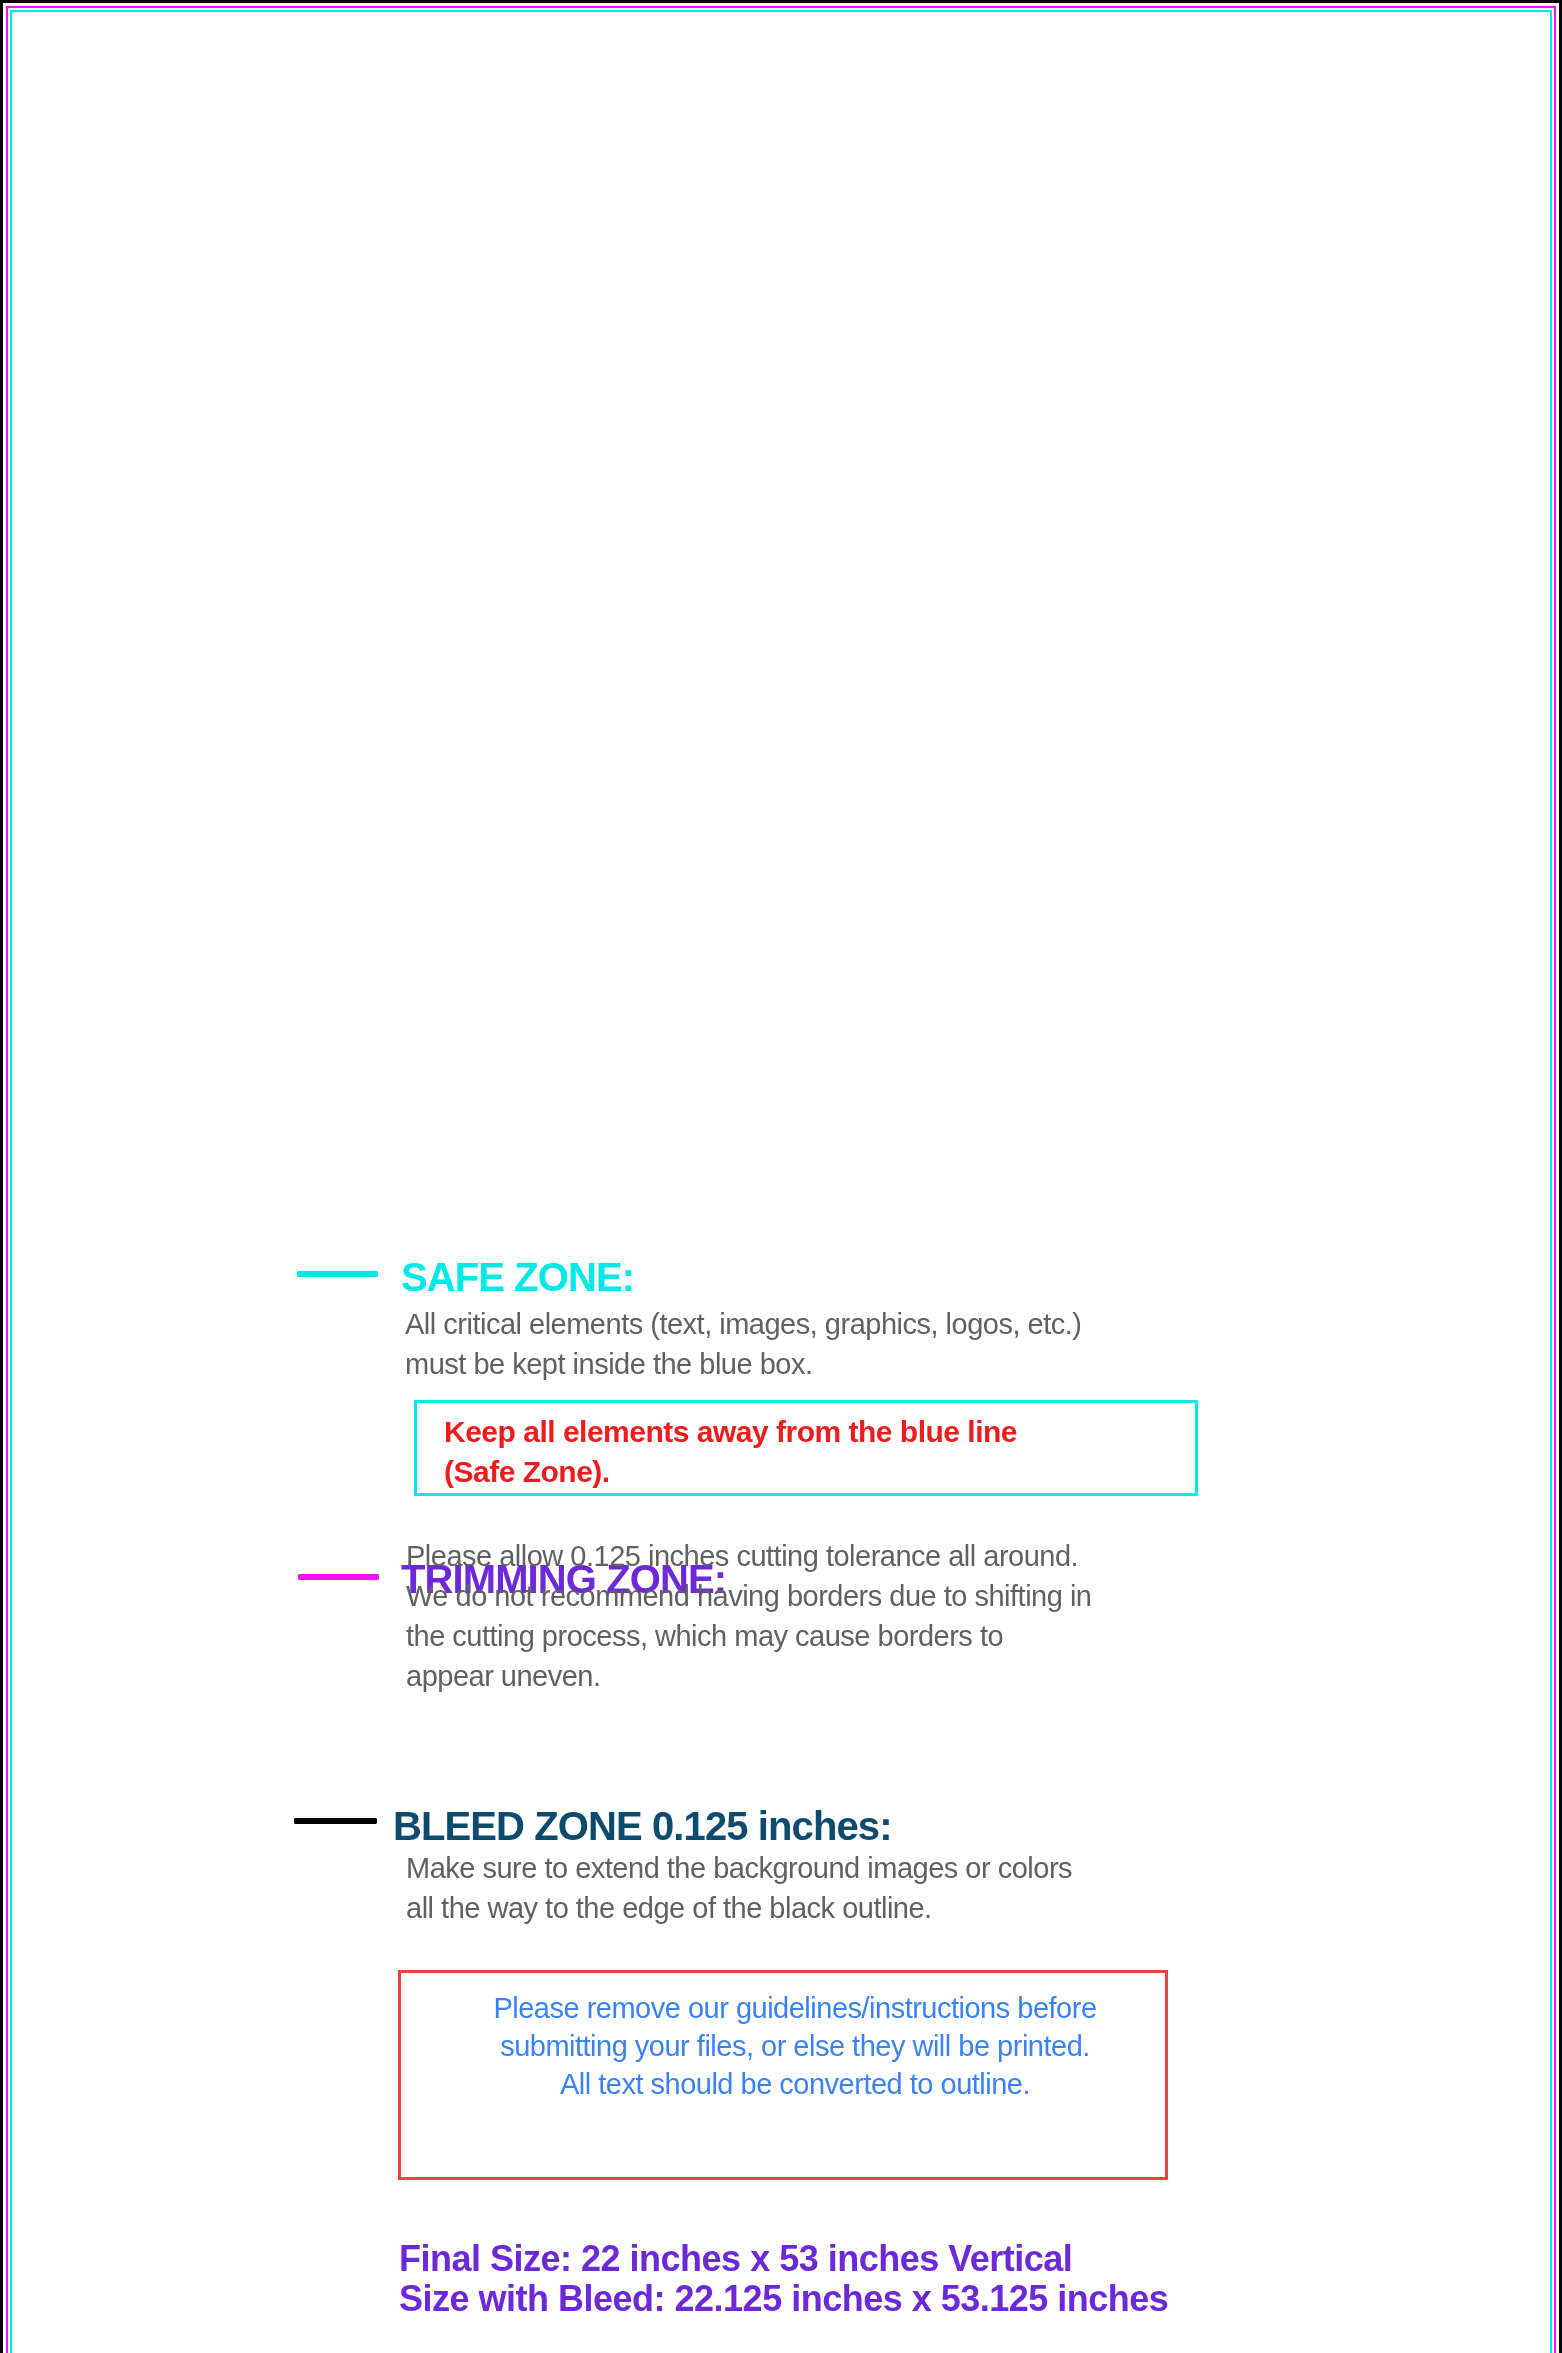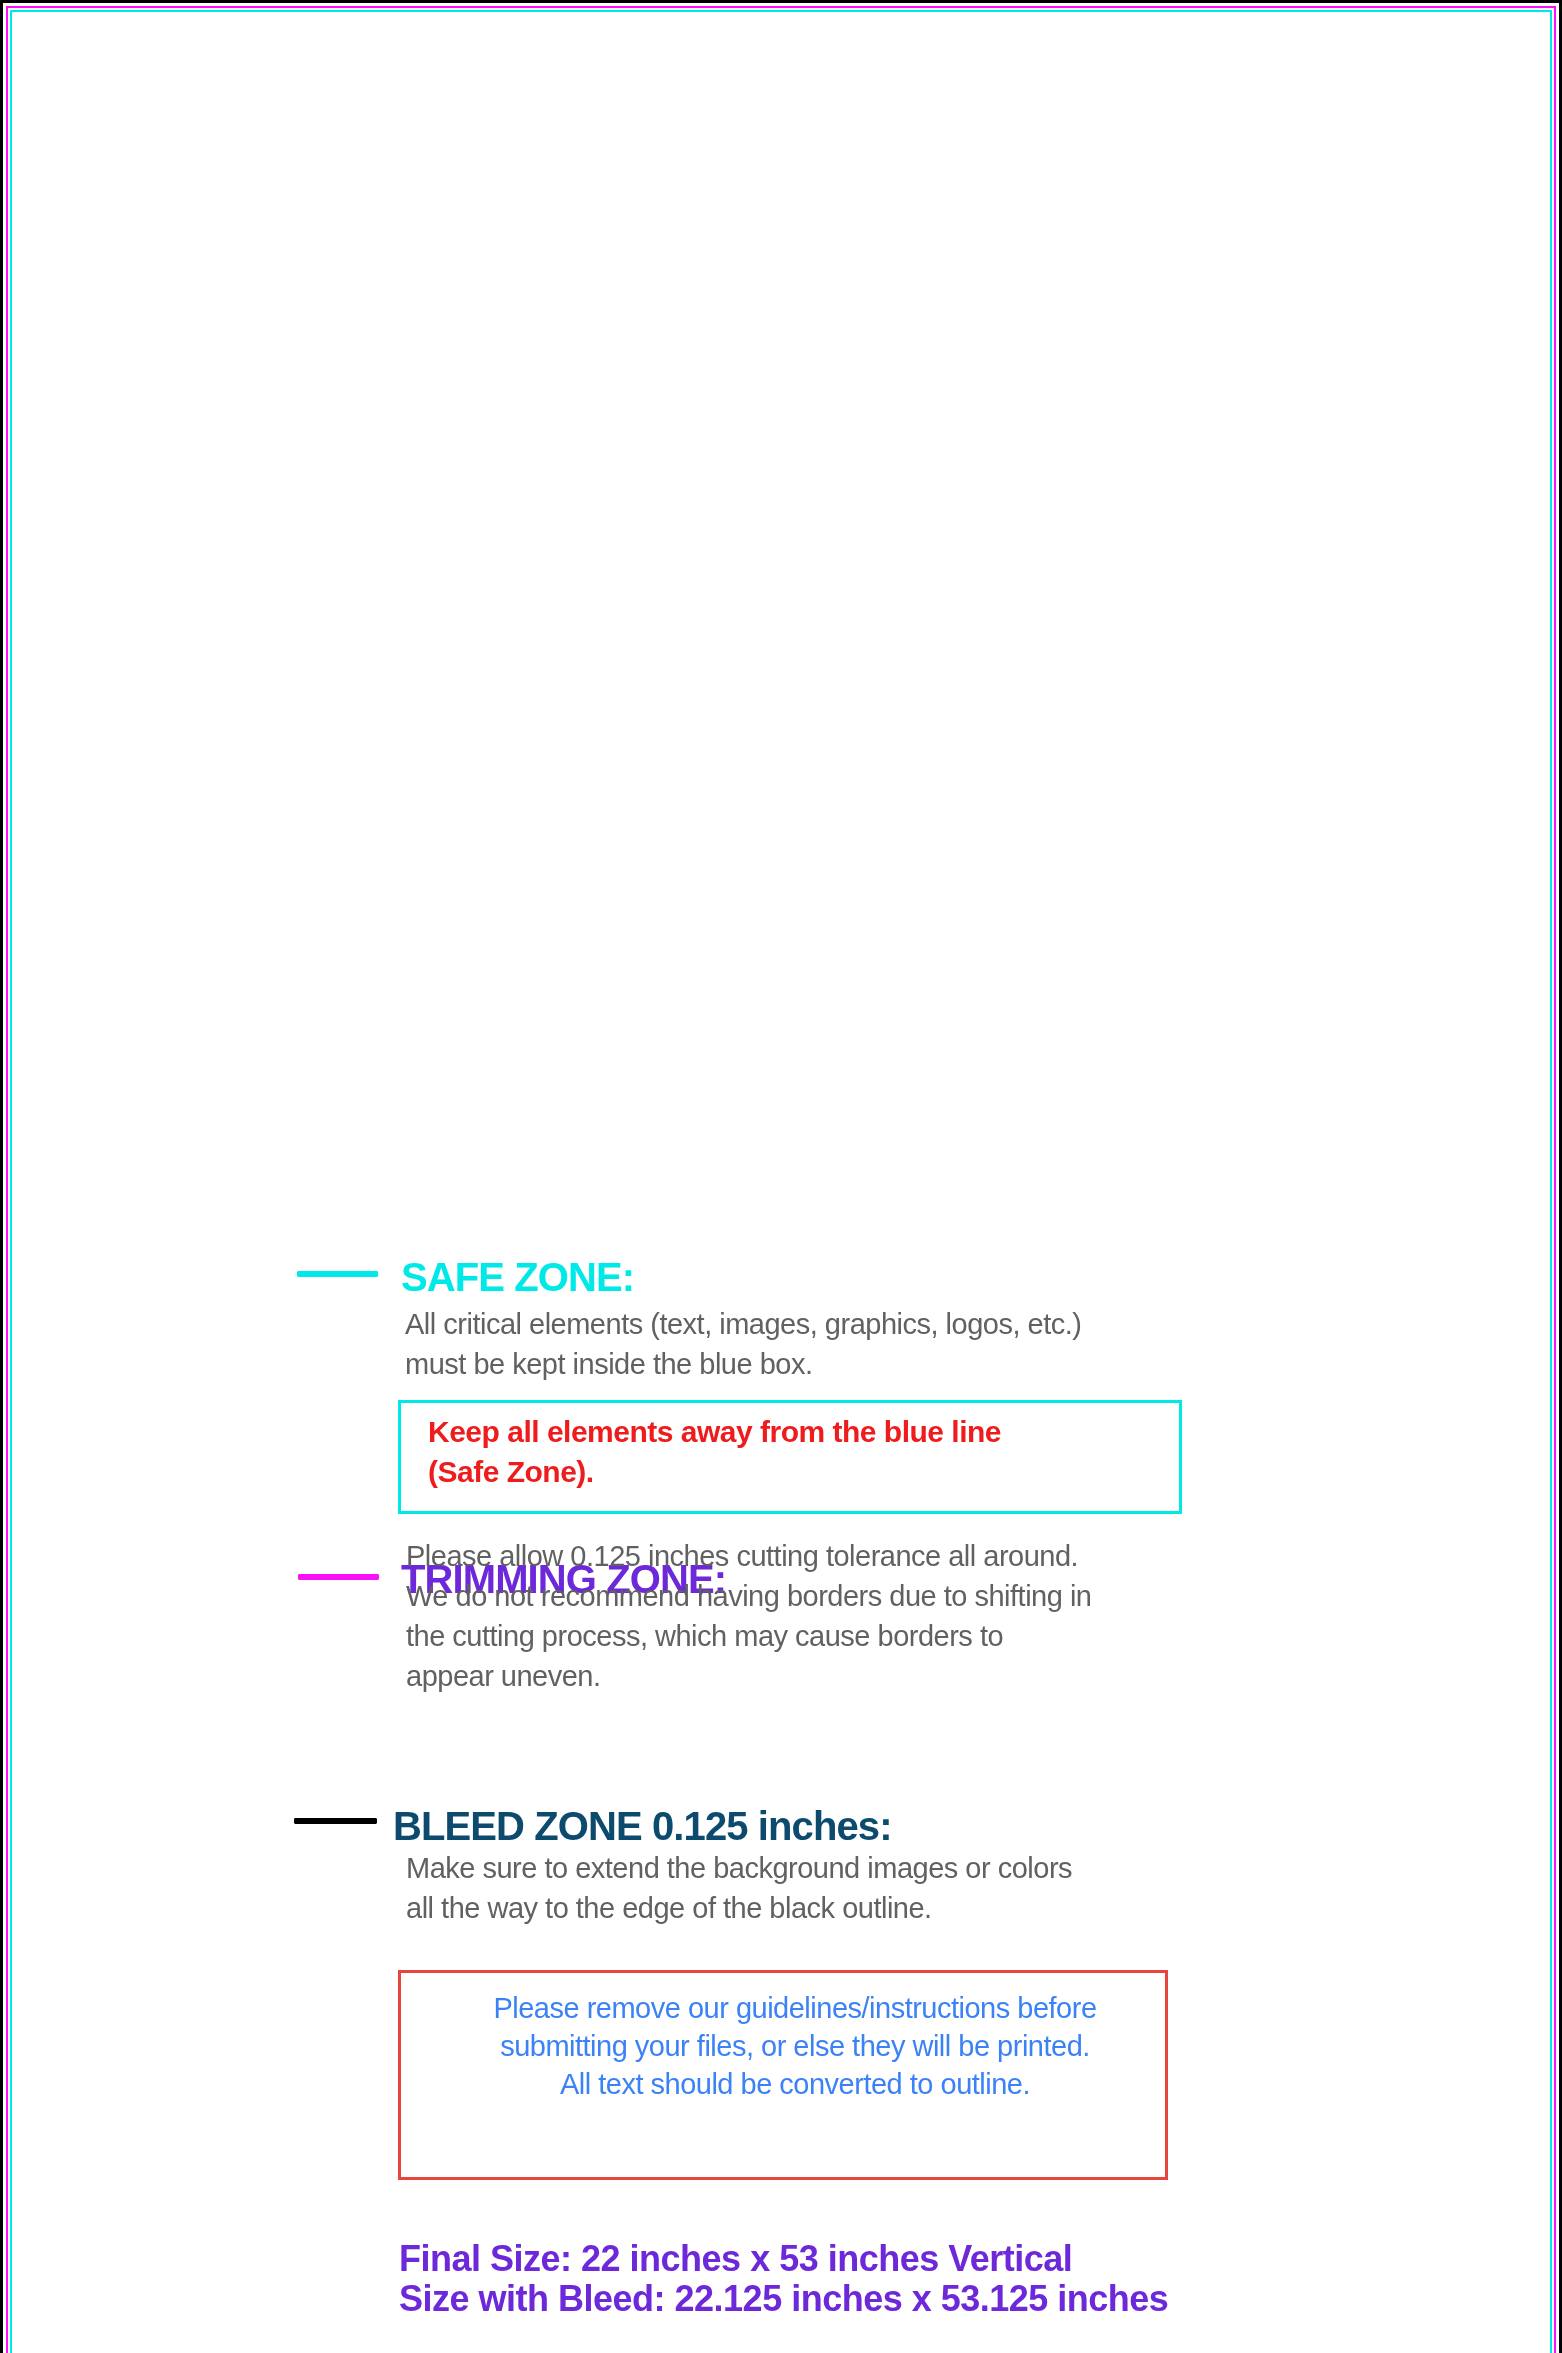--- a/index.html
+++ b/index.html
@@ -21,21 +21,21 @@
   .zone-heading { font-weight: bold; font-size: 40px; line-height: 40px; letter-spacing: -0.9px; white-space: nowrap; }
   .h-safe  { left: 401px; top: 1257px; color: #00e9e9; }
   .h-trim  { left: 401px; top: 1559px; color: #6d28d9; }
   .h-bleed { left: 393px; top: 1806px; color: #0c4a6e; }
 
   .zone-desc { font-size: 29px; line-height: 40px; letter-spacing: -0.5px; color: #616161; white-space: pre-line; }
   .d-safe  { left: 405px; top: 1304px; width: 829px; }
   .d-trim  { left: 406px; top: 1536px; width: 847px; }
   .d-bleed { left: 406px; top: 1848px; width: 847px; }
 
-  .callout-box { left: 398px; top: 1400px; width: 784px; height: 114px; border: 3.8px solid #00e9e9; box-sizing: border-box; }
+  .callout-box { left: 414px; top: 1400px; width: 784px; height: 96px; border: 3.8px solid #00e9e9; box-sizing: border-box; }
   .callout-text { margin: 8.5px 0 0 27px; font-weight: bold; font-size: 30px; line-height: 40px; letter-spacing: -0.5px; color: #ee1c1c; white-space: pre-line; }
 
   .important-box { left: 398px; top: 1970px; width: 770px; height: 210px; border: 3.8px solid #e8453c; box-sizing: border-box; }
   .important-title { text-align: center; margin-top: 7.5px; font-weight: bold; font-size: 34px; line-height: 38px; color: #ee1c1c; }
   .important-desc { margin: 16px 0 0 24px; font-size: 29px; line-height: 38px; letter-spacing: -0.5px; color: #3b82f6; white-space: pre-line; text-align: center; }
 
   .size-info { left: 399px; top: 2239px; color: #6d28d9; font-weight: bold; font-size: 36px; line-height: 40px; letter-spacing: -0.5px; }
 </style>
 </head>
 <body>

